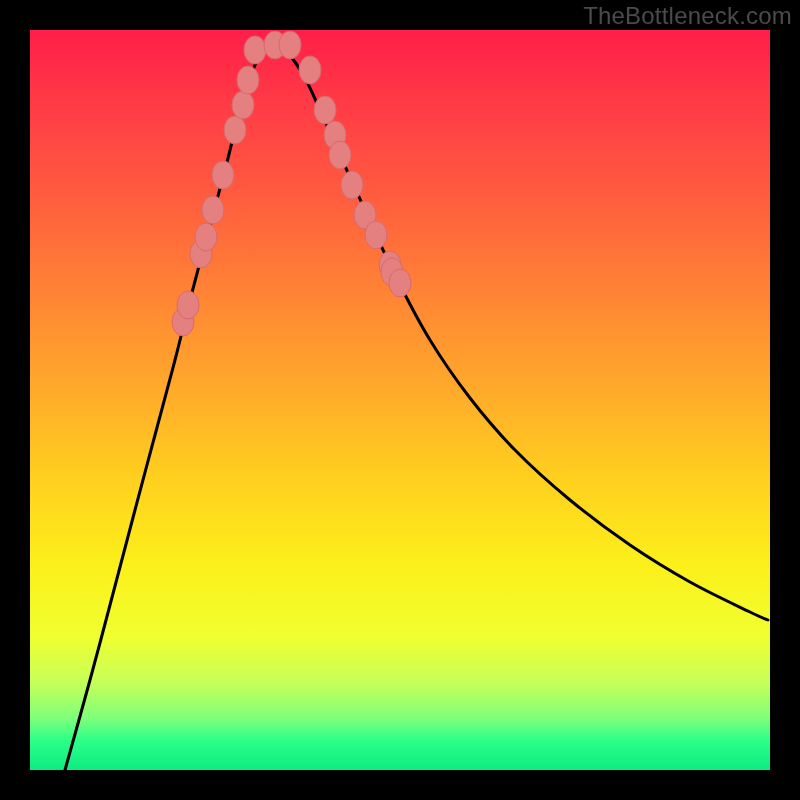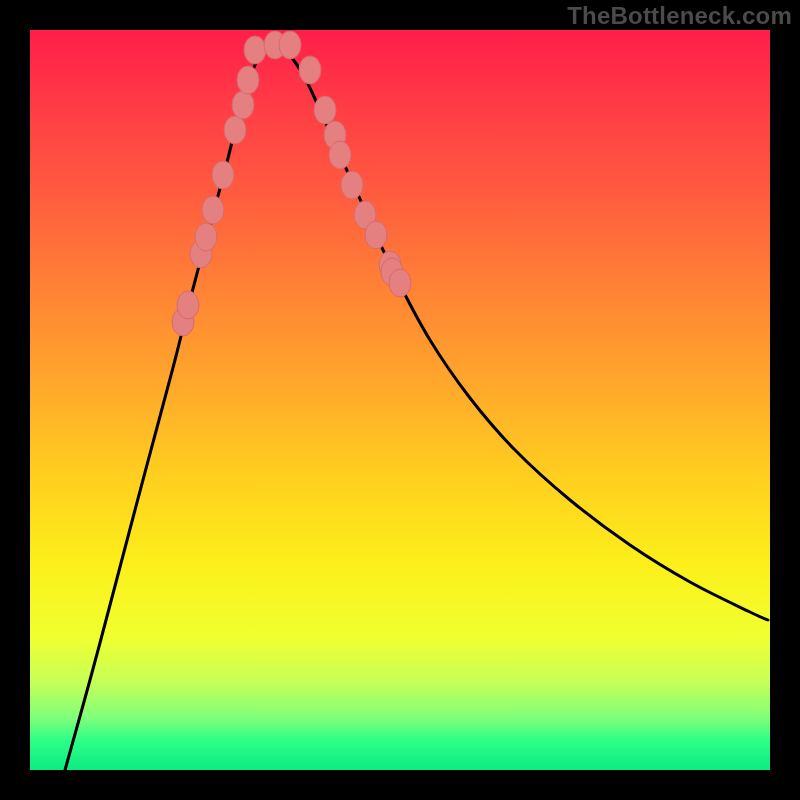--- a/index.html
+++ b/index.html
@@ -33,21 +33,21 @@
       #0deb81 100%
     );
   }
   .watermark {
     position: absolute;
     top: 2px;
     right: 8px;
     color: #4b4b4b;
     font-size: 24px;
     letter-spacing: 0.2px;
-    font-weight: 700;
+    font-weight: 400;
   }
   svg.chart {
     position: absolute;
     left: 30px;
     top: 30px;
     width: 740px;
     height: 740px;
     overflow: visible;
   }
   svg.markers {

